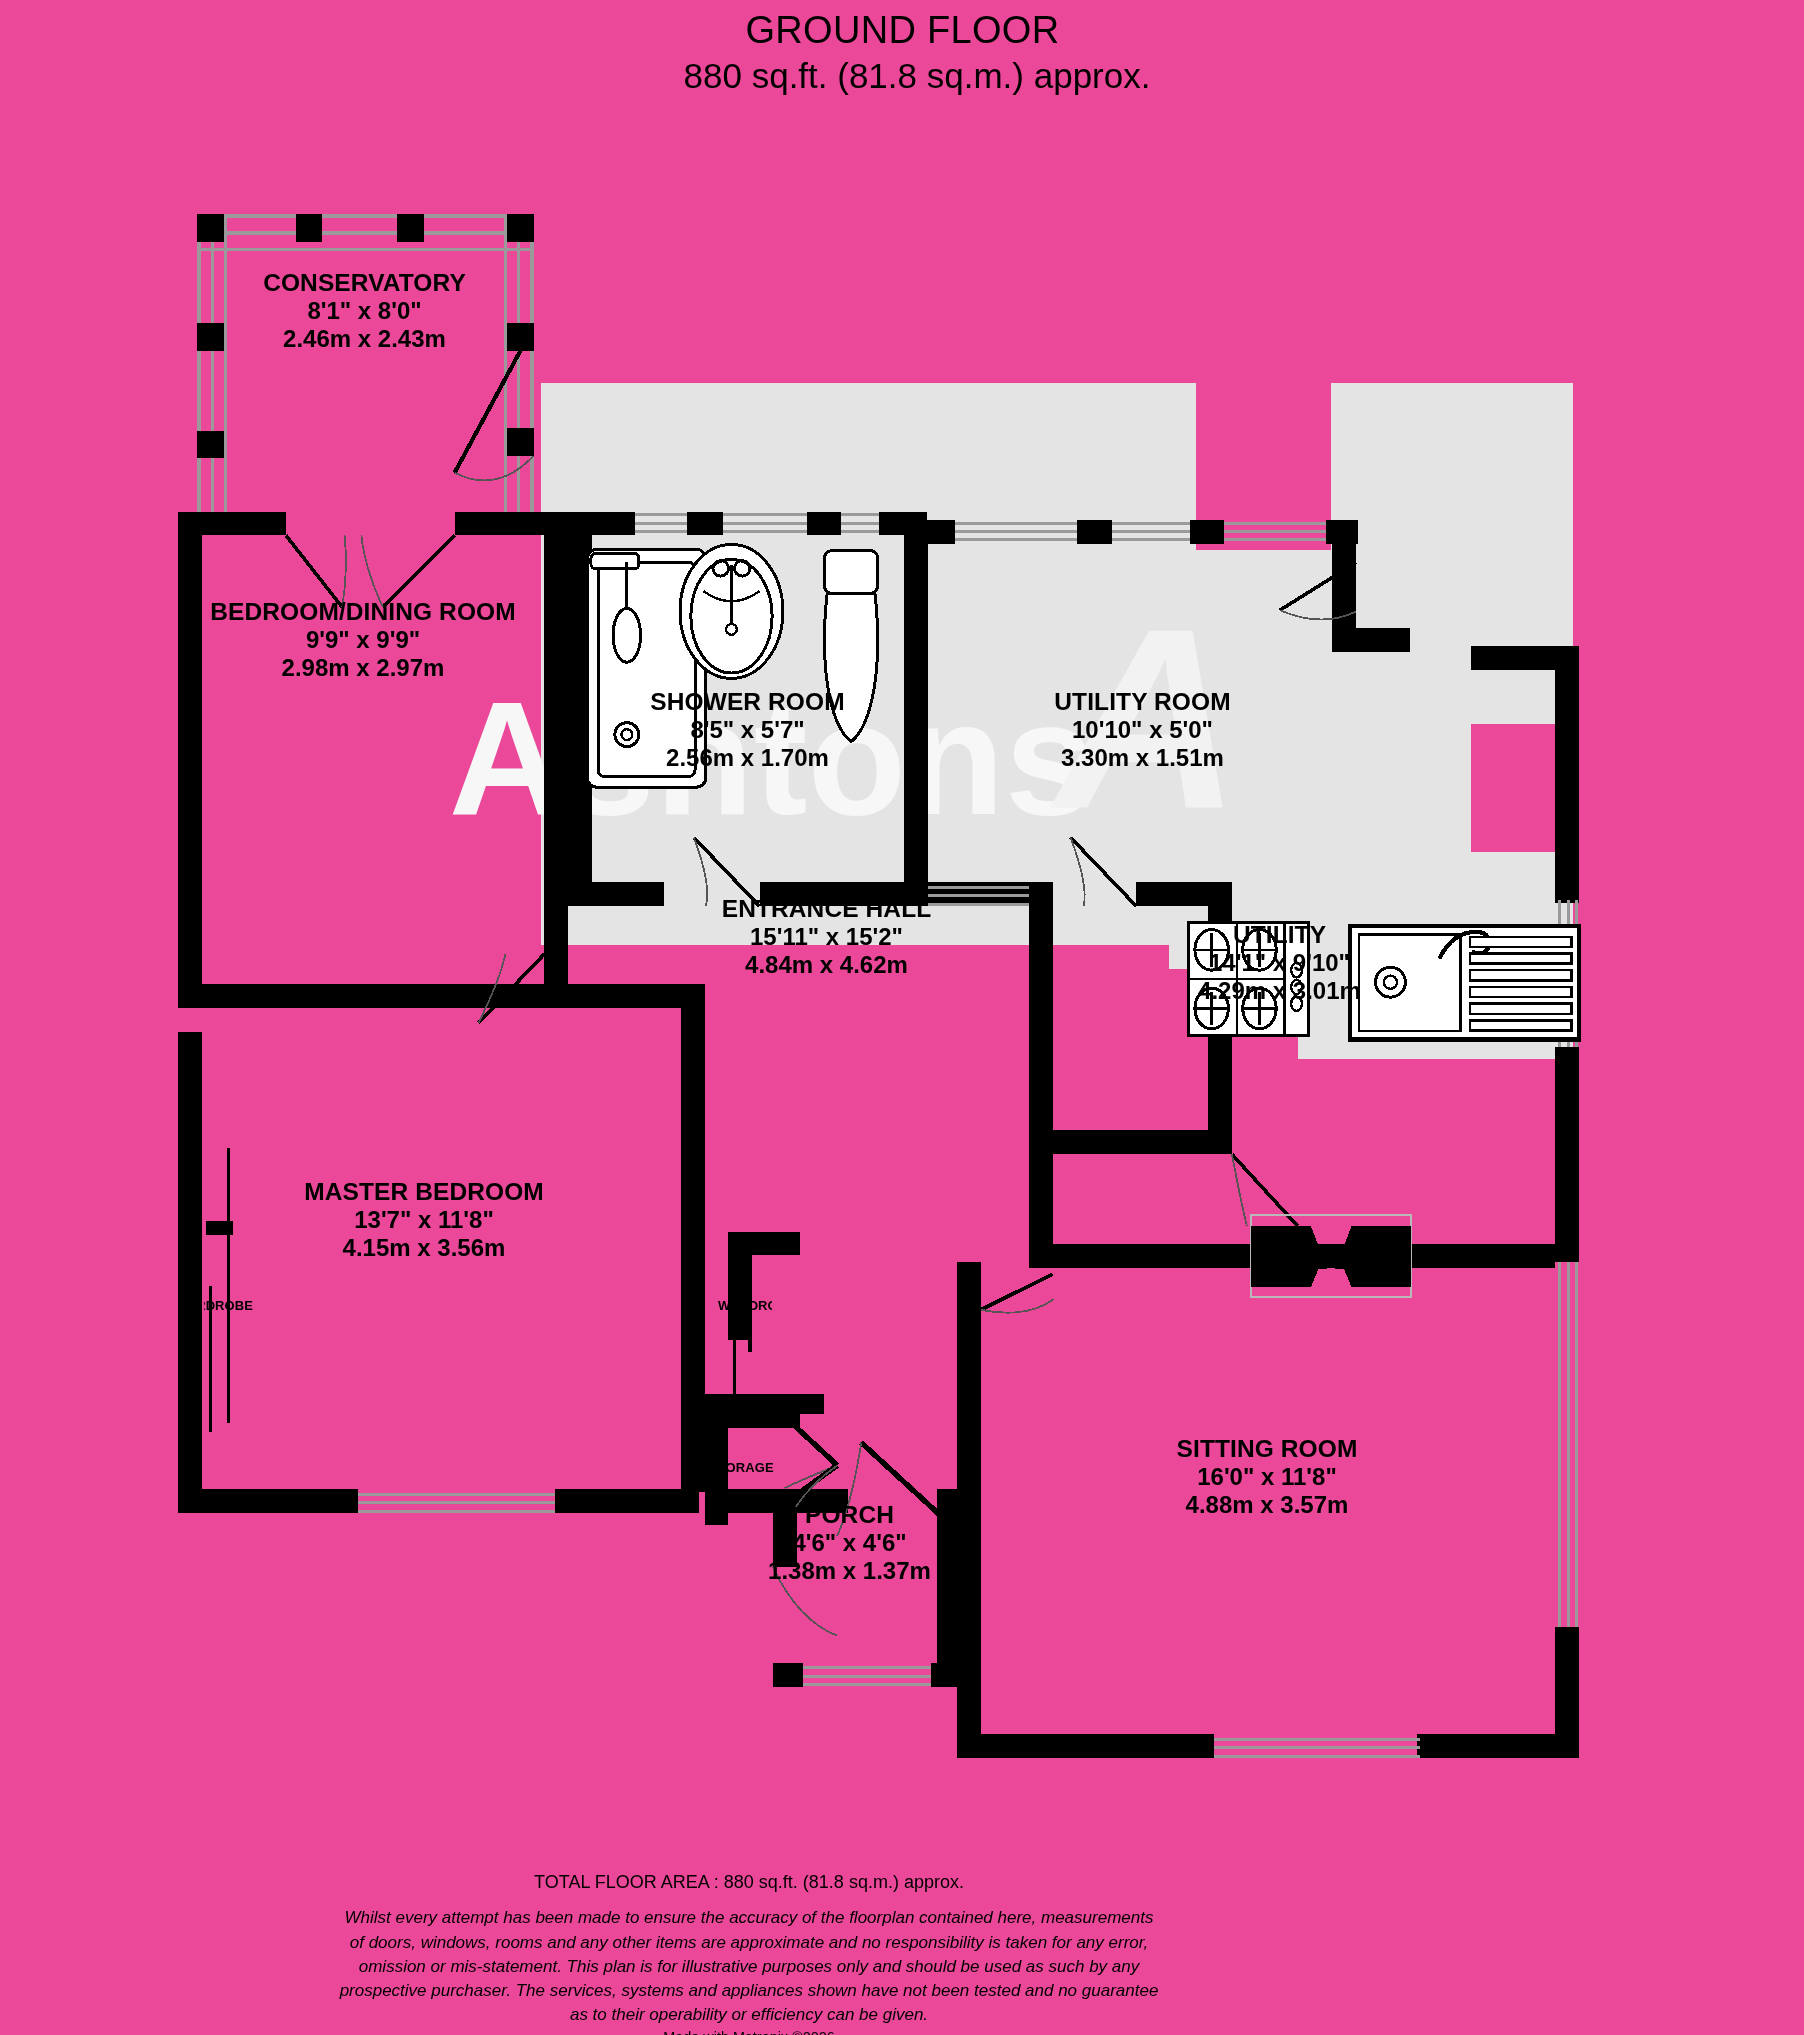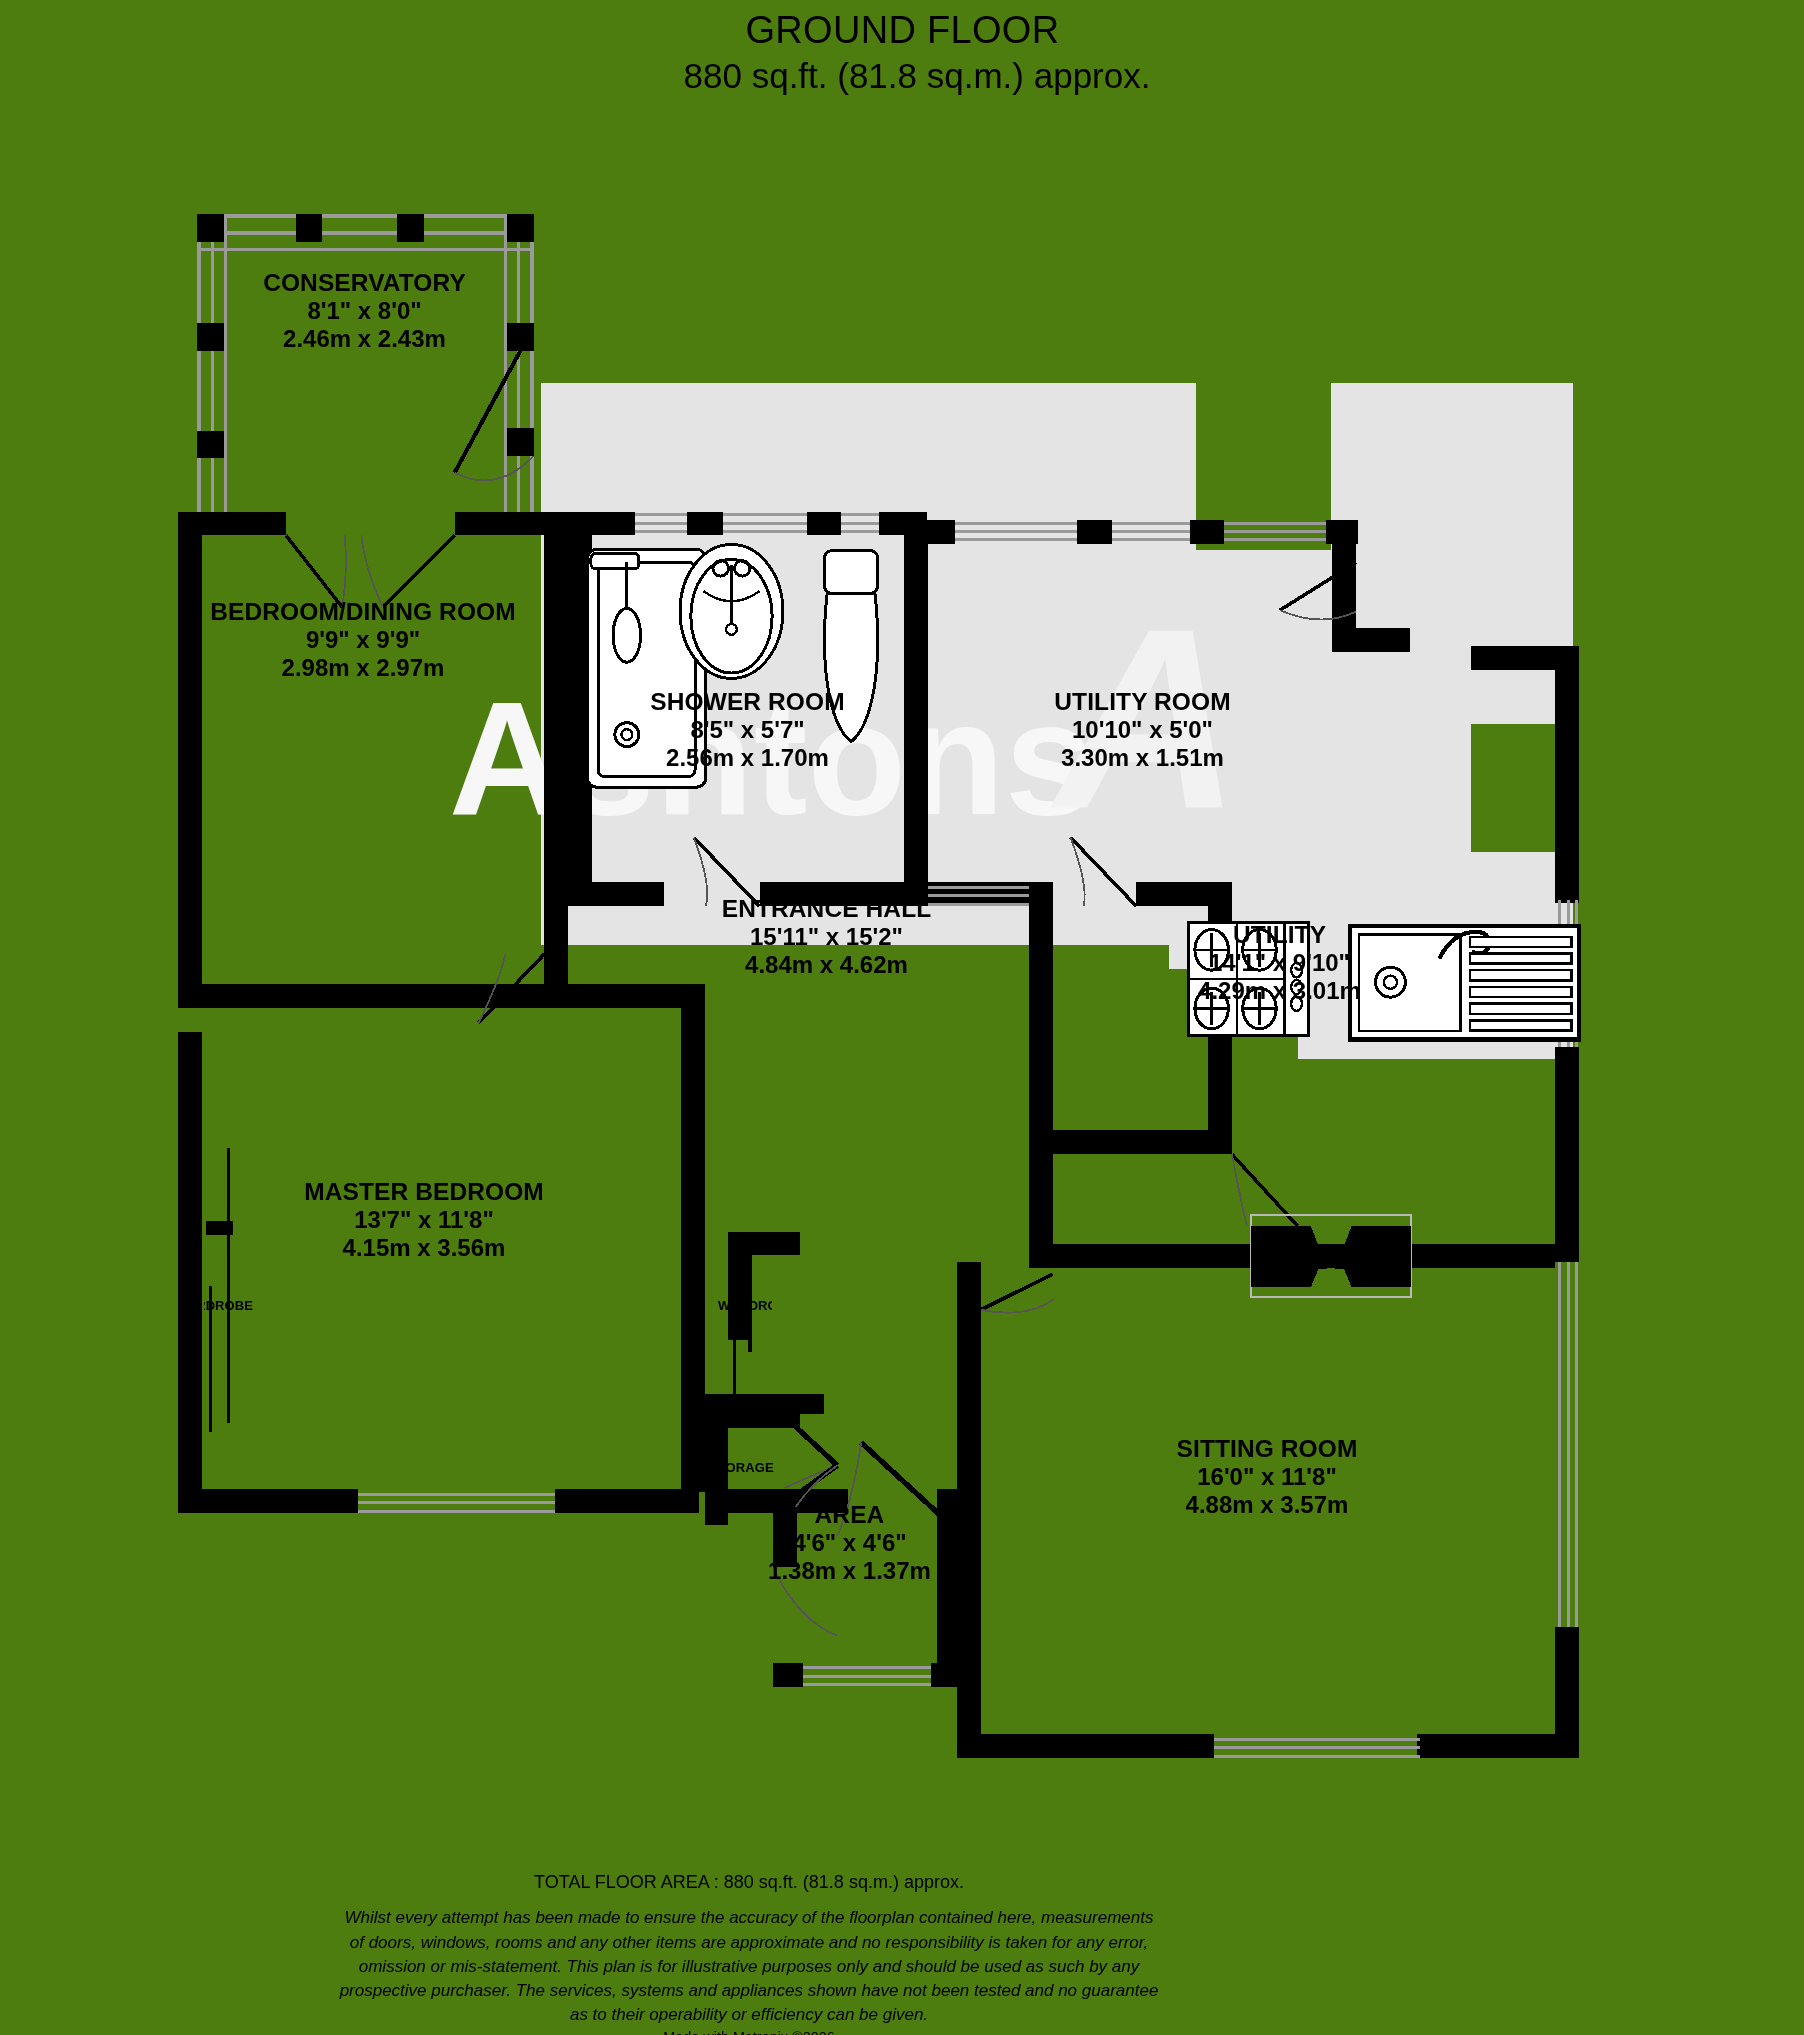--- a/index.html
+++ b/index.html
@@ -3,21 +3,21 @@
 <meta charset="utf-8">
 <title>Ground Floor Plan</title>
 <style>
   html,body{margin:0;padding:0;background:#ffffff;}
   body{
     width:1805px;height:2035px;
     font-family:"Liberation Sans", sans-serif;
     color:#000000;
     -webkit-font-smoothing:antialiased;
   }
-  .page{position:relative;width:1805px;height:2035px;overflow:hidden;background:#4d7c0f;}
+  .page{position:relative;width:1805px;height:2035px;overflow:hidden;background:#ec4899;}
 
   
   .header{position:absolute;left:0;top:8.4px;width:1805px;text-align:center;}
   .header .title{
     font-size:38px;font-weight:400;letter-spacing:0.3px;line-height:1.16;
     font-family:"Liberation Sans", sans-serif;
   }
   .header .subtitle{
     font-size:35px;font-weight:400;line-height:1.2;margin-top:2.4px;padding-left:29px;
   }
@@ -382,21 +382,21 @@
       <div class="rdim">4.29m  x 3.01m</div>
     </div>
 
     <div class="lbl" style="left:185px;top:1088px;width:478px;">
       <div class="rname">MASTER BEDROOM</div>
       <div class="rdim">13'7"  x 11'8"</div>
       <div class="rdim">4.15m  x 3.56m</div>
     </div>
 
     <div class="lbl" style="left:718px;top:1411px;width:263px;">
-      <div class="rname">AREA</div>
+      <div class="rname">PORCH</div>
       <div class="rdim">4'6"  x 4'6"</div>
       <div class="rdim">1.38m  x 1.37m</div>
     </div>
 
     <div class="lbl" style="left:1028px;top:1345px;width:478px;">
       <div class="rname">SITTING ROOM</div>
       <div class="rdim">16'0"  x 11'8"</div>
       <div class="rdim">4.88m  x 3.57m</div>
     </div>
 

